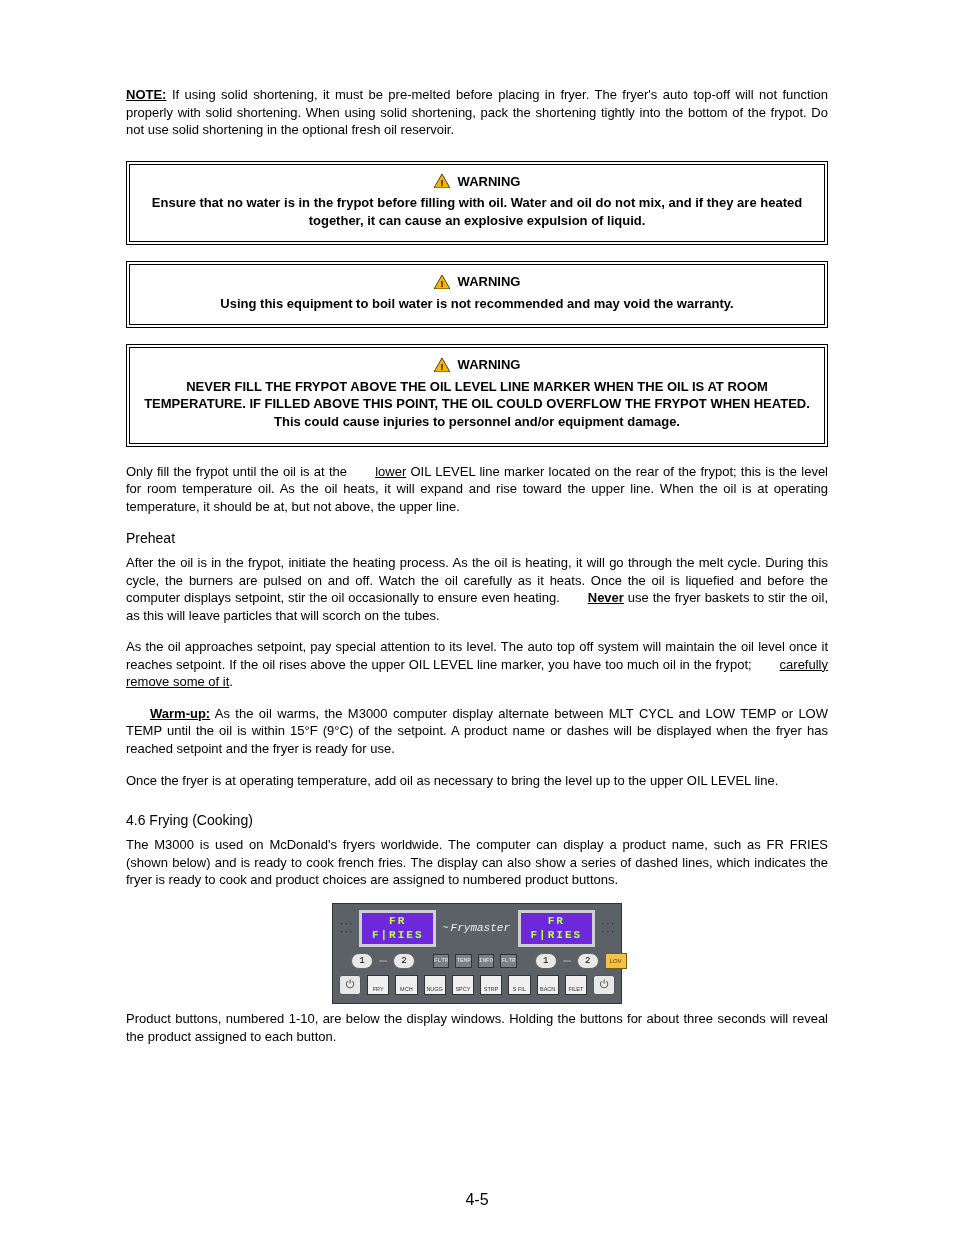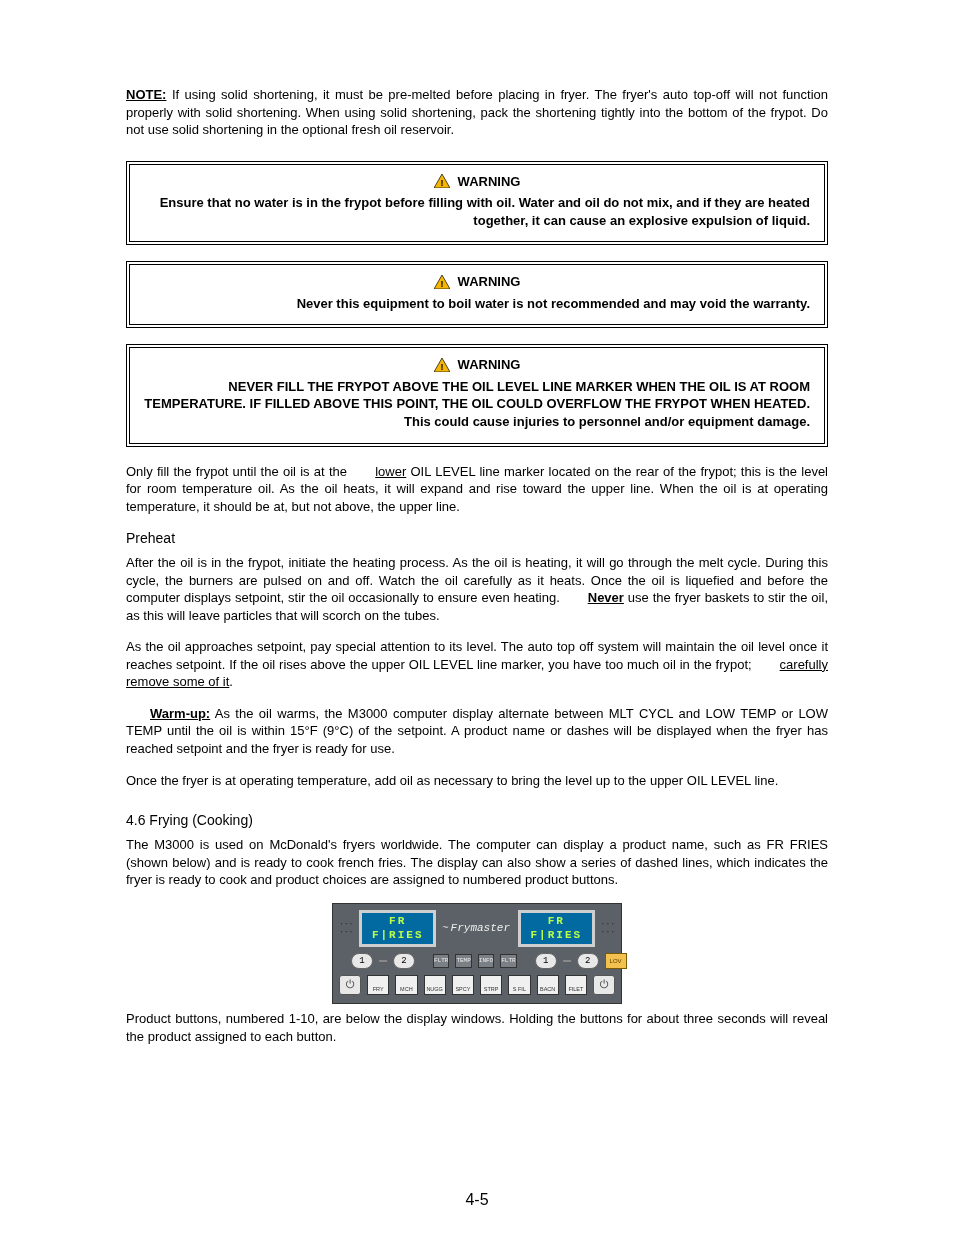--- a/index.html
+++ b/index.html
@@ -38,21 +38,21 @@
     font-weight: bold;
     display: flex;
     align-items: center;
     justify-content: center;
     gap: 8px;
     margin-bottom: 4px;
   }
   .warn-icon svg { display: block; }
   .warn-text {
     font-weight: bold;
-    text-align: right;
+    text-align: center;
   }
   .sect-head {
     font-weight: normal;
     margin: 22px 0 6px 0;
     font-size: 14px;
   }
   .sect-sub {
     font-weight: normal;
     margin: 12px 0 6px 0;
     font-size: 14px;
@@ -90,21 +90,21 @@
     gap: 6px;
   }
   .dots {
     color: #2a2a2a;
     font-size: 8px;
     line-height: 8px;
     white-space: pre;
   }
   .lcd {
     flex: 1;
-    background: #0369a1;
+    background: #6d28d9;
     color: #b8ff4a;
     border: 3px solid #cfcfcf;
     font-weight: bold;
     letter-spacing: 2px;
     text-align: center;
     font-size: 11px;
     padding: 1px 0;
   }
   .brand {
     flex: 0 0 70px;
@@ -208,21 +208,21 @@
   <div class="warn-box">
     <div class="warn-head">
       <span class="warn-icon">
         <svg width="16" height="14" viewBox="0 0 16 14">
             <polygon points="8,0 16,14 0,14" fill="#f5b700" stroke="#000" stroke-width="0.7"></polygon>
             <text x="8" y="12" text-anchor="middle" font-size="9" font-family="Arial" font-weight="bold">!</text>
           </svg>
       </span>
       <span>WARNING</span>
     </div>
-    <div class="warn-text">Never this equipment to boil water is not recommended and may void the warranty.</div>
+    <div class="warn-text">Using this equipment to boil water is not recommended and may void the warranty.</div>
   </div>
 
   <div class="warn-box">
     <div class="warn-head">
       <span class="warn-icon">
         <svg width="16" height="14" viewBox="0 0 16 14">
             <polygon points="8,0 16,14 0,14" fill="#f5b700" stroke="#000" stroke-width="0.7"></polygon>
             <text x="8" y="12" text-anchor="middle" font-size="9" font-family="Arial" font-weight="bold">!</text>
           </svg>
       </span>

